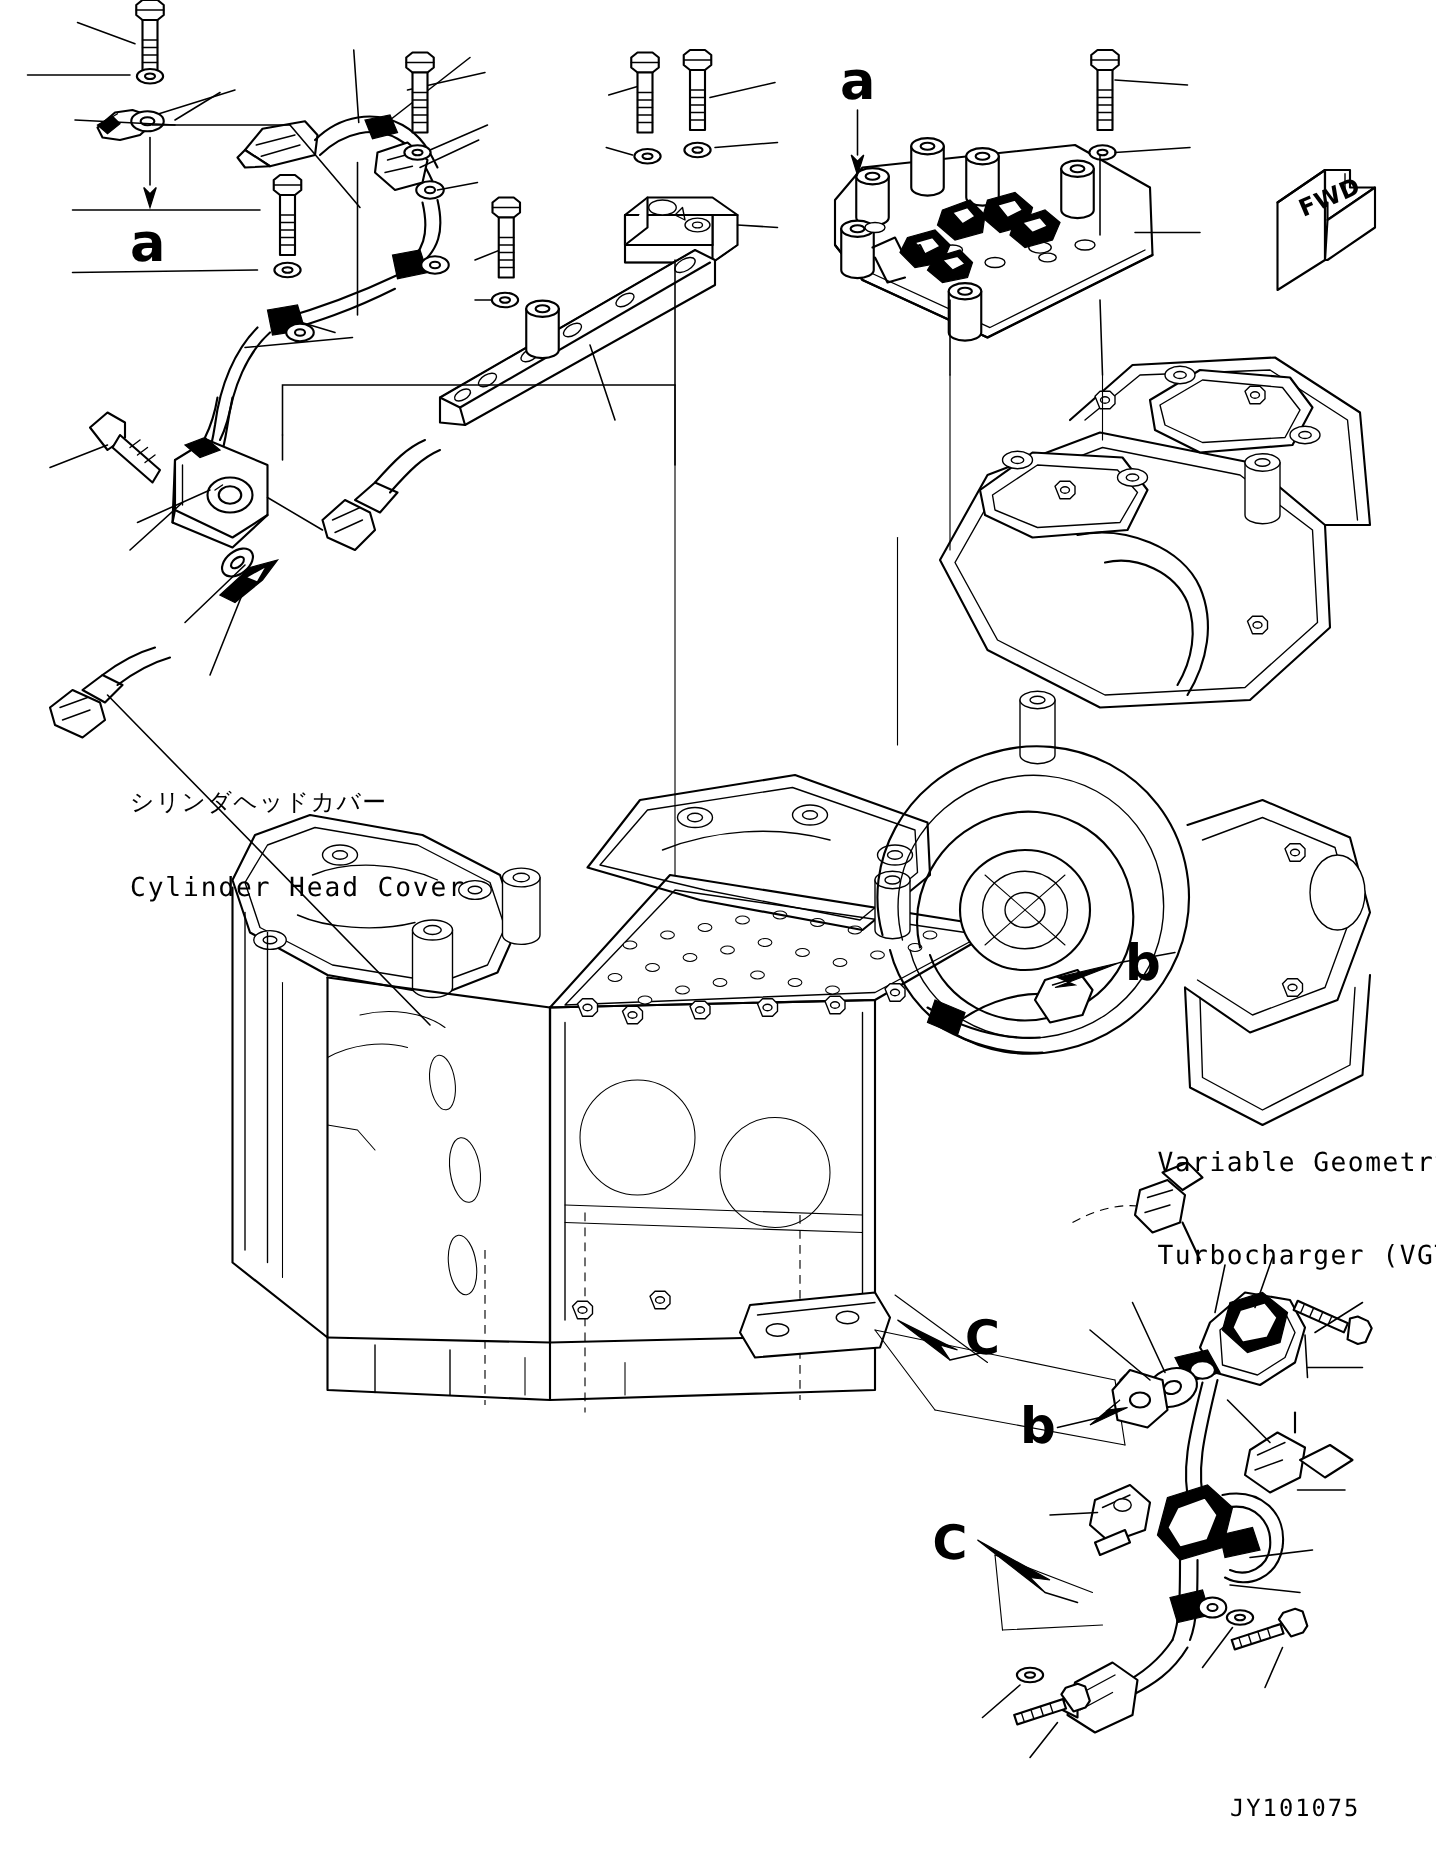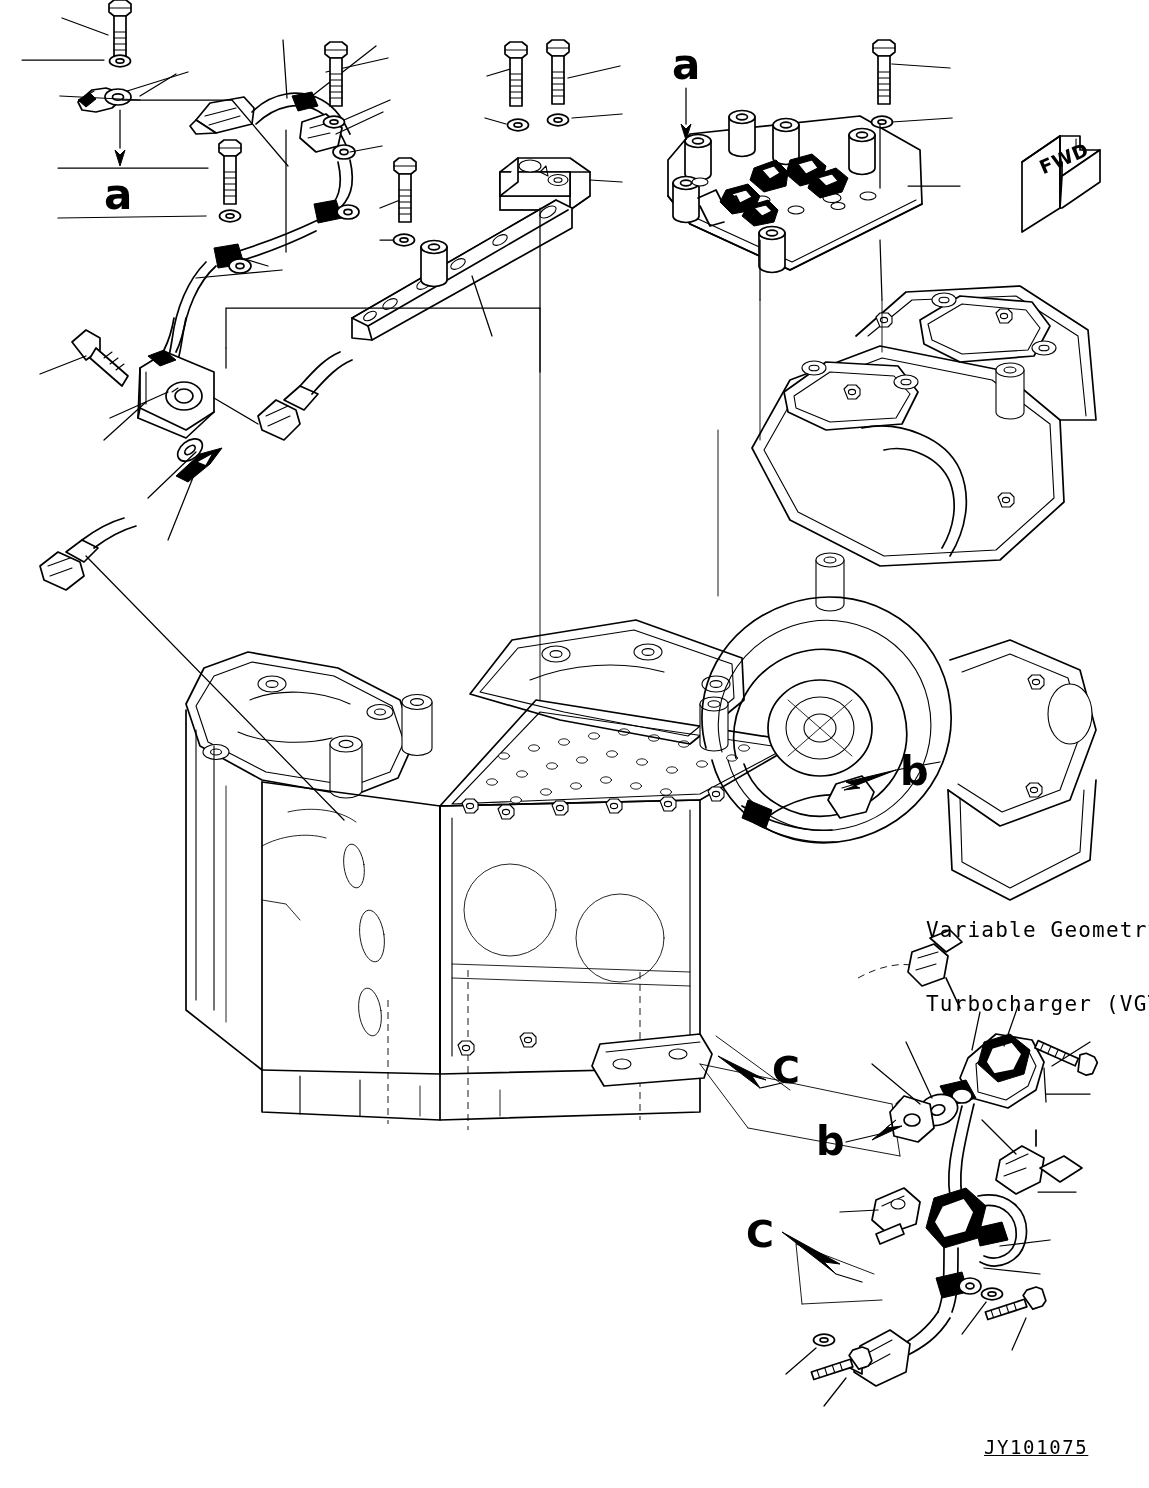--- a/index.html
+++ b/index.html
@@ -6,21 +6,21 @@
   html,body{margin:0;padding:0;background:#ffffff;}
   body{width:1149px;height:1488px;overflow:hidden;
        font-family:"DejaVu Sans Mono","Liberation Mono",monospace;}
   #sheet{position:relative;width:1149px;height:1488px;background:#fff;}
   #art{position:absolute;left:0;top:0;width:1149px;height:1488px;}
   .lbl{position:absolute;color:#000;white-space:pre;line-height:1.18;}
   .jp{font-family:"DejaVu Sans","Liberation Sans",sans-serif;}
   #lbl-cyl-head{left:104px;top:586px;font-size:19px;letter-spacing:1.2px;}
   #lbl-cyl-head .en{font-size:21px;letter-spacing:1.5px;}
   #lbl-vgt{left:926px;top:868px;font-size:21px;letter-spacing:1.2px;}
-  #lbl-drawing-no{left:984px;top:1436px;font-size:19px;letter-spacing:1.6px;text-decoration:underline;}
+  #lbl-drawing-no{left:984px;top:1436px;font-size:19px;letter-spacing:1.6px;}
   .callout{position:absolute;color:#000;font-weight:bold;
            font-family:"DejaVu Sans","Liberation Sans",sans-serif;}
   #co-a1{left:104px;top:170px;font-size:42px;}
   #co-a2{left:672px;top:40px;font-size:42px;}
   #co-b1{left:900px;top:748px;font-size:40px;}
   #co-b2{left:816px;top:1118px;font-size:40px;}
   #co-c1{left:772px;top:1048px;font-size:38px;}
   #co-c2{left:746px;top:1212px;font-size:38px;}
   #fwd-text{left:1036px;top:158px;font-size:19px;font-weight:bold;
             transform:rotate(-23deg);transform-origin:0 0;letter-spacing:.5px;
@@ -593,20 +593,24 @@
 
       <path class="blk" d="M782,1232 L836,1274 L824,1262 L840,1264 Z"></path>
       <path class="ld" d="M836,1274 L862,1282"></path>
     </g>
 
     <path class="ld" d="M140,100 L60,96"></path>
     <path class="ld" d="M176,74 L140,96"></path>
 
   </svg>
 
+  <div class="lbl" id="lbl-cyl-head">
+    <div class="jp">シリンダヘッドカバー</div>
+    <div class="en">Cylinder Head Cover</div>
+  </div>
 
   <div class="lbl" id="lbl-vgt">
     <div>Variable Geometry</div>
     <div>Turbocharger (VGT)</div>
   </div>
 
   <div class="lbl" id="lbl-drawing-no">JY101075</div>
 
   <div class="callout" id="co-a1">a</div>
   <div class="callout" id="co-a2">a</div>

